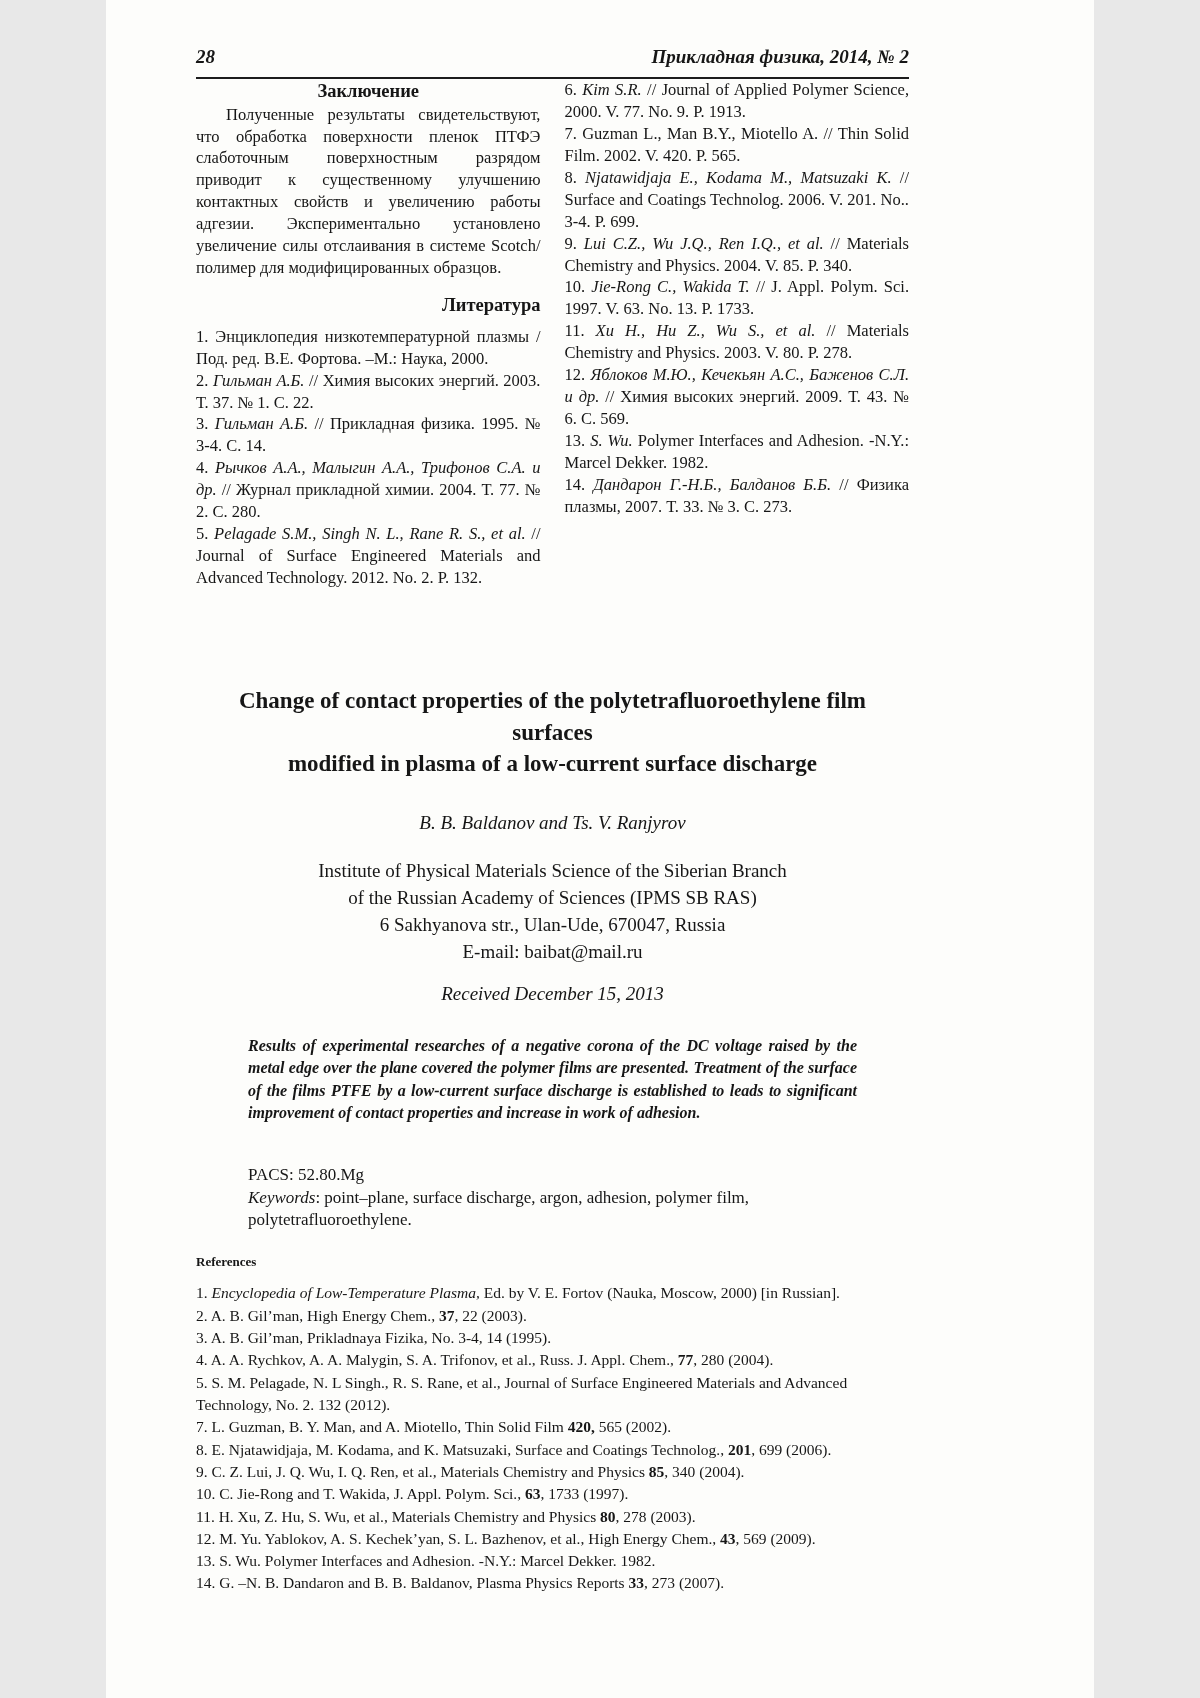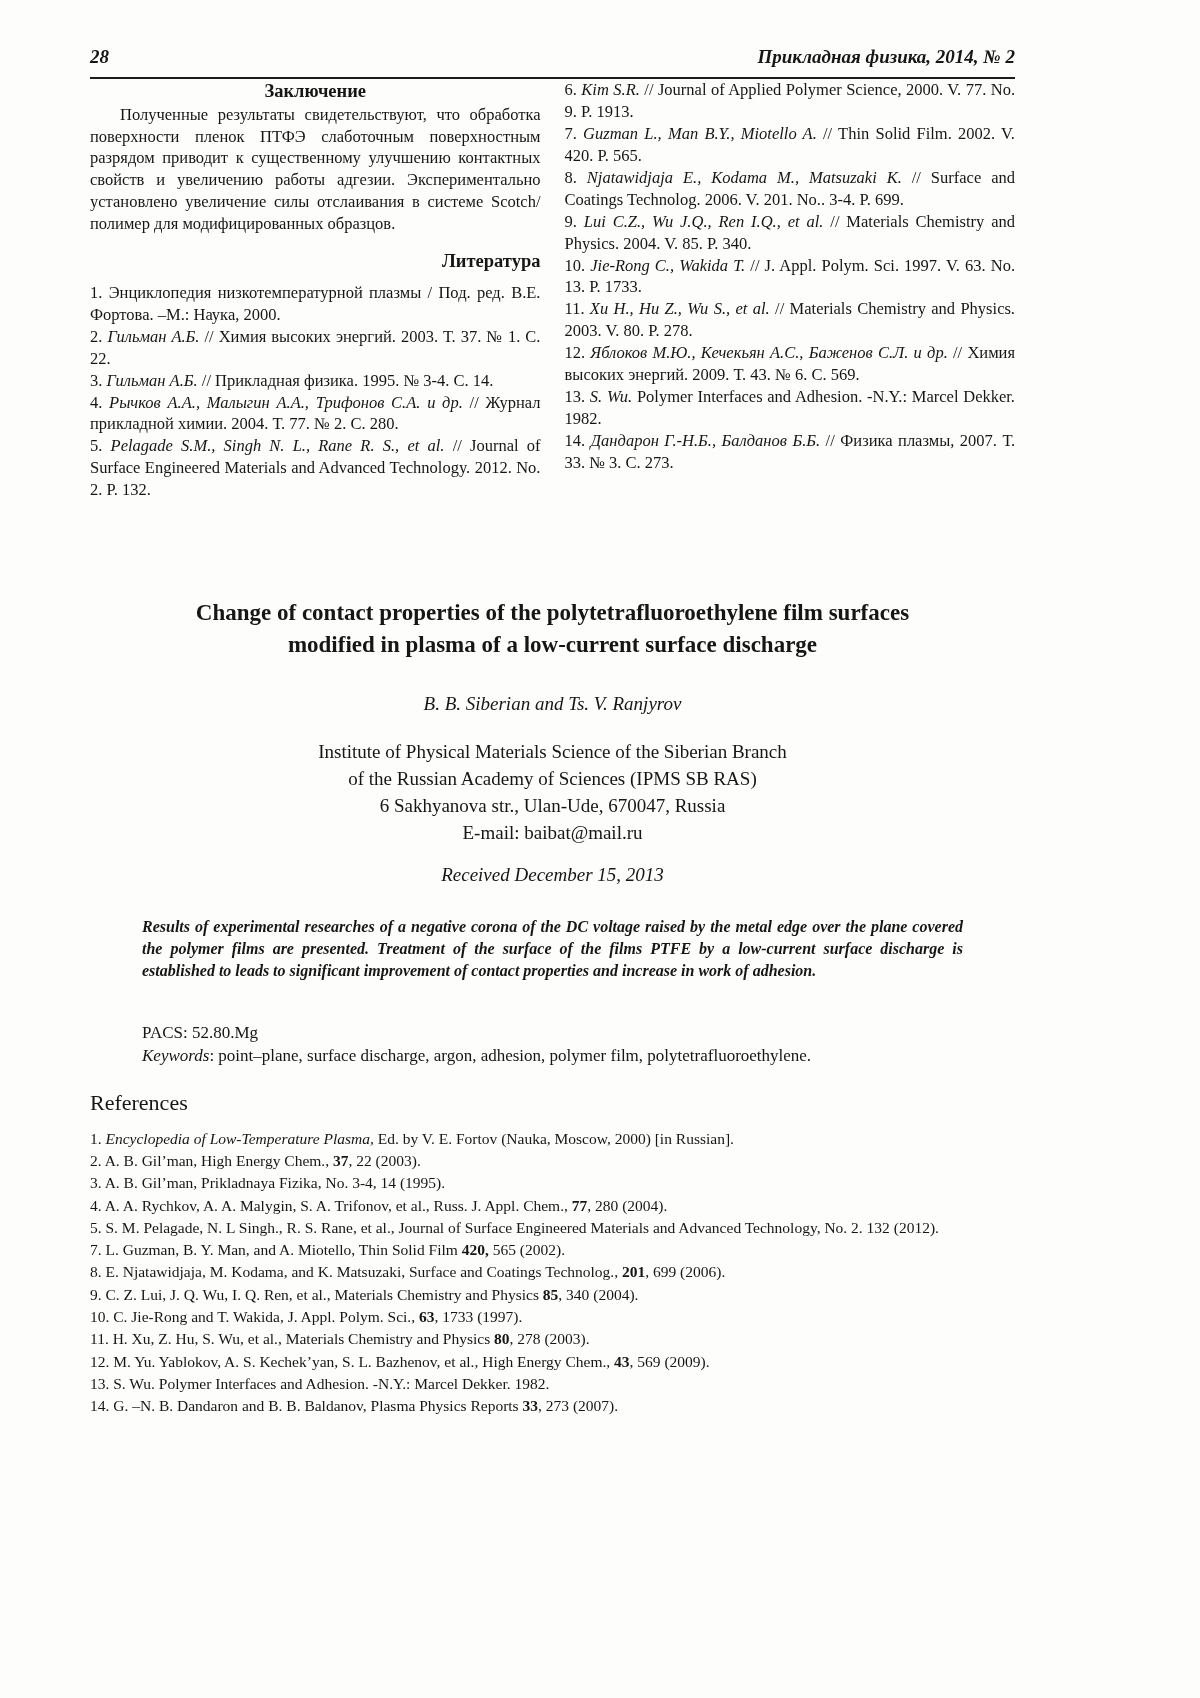--- a/index.html
+++ b/index.html
@@ -1,17 +1,17 @@
 <!DOCTYPE html>
 <html><head>
 <meta charset="utf-8">
 <style>
   html,body{margin:0;padding:0;background:#e8e8e8;}
   .page{
-    width:1200px;height:1698px;box-sizing:border-box;
+    width:988px;height:1698px;box-sizing:border-box;
     background:#fdfdfb;color:#161616;
     font-family:"Liberation Serif","DejaVu Serif",serif;
     padding:46px 185px 0 90px;
     position:relative;overflow:hidden;margin:0 auto;
   }
   
   .hdr{display:flex;justify-content:space-between;align-items:baseline;
        border-bottom:2.5px solid #1c1c1c;padding-bottom:9px;}
   .hdr .pageno{font-weight:bold;font-style:italic;font-size:19px;}
   .hdr .journal{font-style:italic;font-weight:bold;font-size:19px;}
@@ -26,21 +26,21 @@
   
   .article{margin-top:96px;}
   .title{font-weight:bold;font-size:23px;text-align:center;line-height:1.38;margin:0;}
   .authors{font-style:italic;font-size:19px;text-align:center;margin-top:32px;}
   .affil{font-size:19px;text-align:center;line-height:1.42;margin-top:24px;}
   .received{font-style:italic;font-size:19px;text-align:center;margin-top:17px;}
   .abstract{font-weight:bold;font-style:italic;font-size:16px;line-height:1.4;
             text-align:justify;margin:30px 0 0 0;padding:0 52px;}
   .meta{margin-top:39px;padding:0 52px;font-size:17px;line-height:1.35;}
   .meta p{margin:0;}
-  .refs-h{font-weight:normal;font-size:22px;margin:22px 0 12px 0;}
+  .refs-h{font-weight:bold;font-size:13px;margin:22px 0 12px 0;}
   .en-refs{font-size:15.5px;line-height:1.44;}
   .en-refs .ref{margin:0;}
 </style>
 </head>
 <body>
 
 <div class="page">
 
   <div class="hdr">
     <span class="pageno">28</span>
@@ -56,36 +56,36 @@
           <p class="ref"><span>1. Энциклопедия низкотемпературной плазмы / Под. ред. В.Е. Фортова. –М.: Наука, 2000.</span></p>
           <p class="ref"><span>2. </span><span style="font-style: italic;">Гильман А.Б.</span><span> // Химия высоких энергий. 2003. Т. 37. № 1. С. 22.</span></p>
           <p class="ref"><span>3. </span><span style="font-style: italic;">Гильман А.Б.</span><span> // Прикладная физика. 1995. № 3-4. С. 14.</span></p>
           <p class="ref"><span>4. </span><span style="font-style: italic;">Рычков А.А., Малыгин А.А., Трифонов С.А. и др.</span><span> // Журнал прикладной химии. 2004. Т. 77. № 2. С. 280.</span></p>
           <p class="ref"><span>5. </span><span style="font-style: italic;">Pelagade S.M., Singh N. L., Rane R. S., et al.</span><span> // Journal of Surface Engineered Materials and Advanced Technology. 2012. No. 2. P. 132.</span></p>
         </div>
     </div>
     <div class="col">
       <div>
           <p class="ref"><span>6. </span><span style="font-style: italic;">Kim S.R.</span><span> // Journal of Applied Polymer Science, 2000. V. 77. No. 9.  P. 1913.</span></p>
-          <p class="ref"><span>7. </span><span style="font-style: italic;">Guzman L., Man B.Y., Miotello A.</span><span> // Thin Solid Film. 2002. V. 420. P. 565.</span></p>
+          <p class="ref"><span>7. </span><span style="">Guzman L., Man B.Y., Miotello A.</span><span> // Thin Solid Film. 2002. V. 420. P. 565.</span></p>
           <p class="ref"><span>8. </span><span style="font-style: italic;">Njatawidjaja E., Kodama M., Matsuzaki K.</span><span> // Surface and Coatings Technolog. 2006. V. 201. No.. 3-4. P. 699.</span></p>
           <p class="ref"><span>9. </span><span style="font-style: italic;">Lui C.Z., Wu J.Q., Ren I.Q., et al.</span><span> // Materials Chemistry and Physics. 2004. V. 85. P. 340.</span></p>
           <p class="ref"><span>10. </span><span style="font-style: italic;">Jie-Rong C., Wakida T.</span><span> // J. Appl. Polym. Sci. 1997. V. 63. No. 13. P. 1733.</span></p>
           <p class="ref"><span>11. </span><span style="font-style: italic;">Xu H., Hu Z., Wu S., et al.</span><span> // Materials Chemistry and Physics. 2003. V. 80. P. 278.</span></p>
           <p class="ref"><span>12. </span><span style="font-style: italic;">Яблоков М.Ю., Кечекьян А.С., Баженов С.Л. и др.</span><span> // Химия высоких энергий. 2009. Т. 43. № 6. С. 569.</span></p>
           <p class="ref"><span>13. </span><span style="font-style: italic;">S. Wu.</span><span> Polymer Interfaces and Adhesion. -N.Y.: Marcel Dekker. 1982.</span></p>
           <p class="ref"><span>14. </span><span style="font-style: italic;">Дандарон Г.-Н.Б., Балданов Б.Б.</span><span> // Физика плазмы, 2007. Т. 33. № 3. С. 273.</span></p>
         </div>
     </div>
   </div>
 
   <div class="article">
     <p class="title"><span>Change of contact properties of the polytetrafluoroethylene  film  surfaces</span><br><span>modified in plasma of a low-current surface discharge</span></p>
 
-    <p class="authors">B. B. Siberian and  Ts. V. Ranjyrov</p>
+    <p class="authors">B. B. Baldanov and  Ts. V. Ranjyrov</p>
 
     <div class="affil">
       <div>Institute of Physical Materials Science of the Siberian Branch</div>
       <div>of the Russian Academy of Sciences (IPMS SB RAS)</div>
       <div>6 Sakhyanova str., Ulan-Ude, 670047, Russia</div>
       <div>E-mail: baibat@mail.ru</div>
     </div>
 
     <p class="received">Received December 15, 2013</p>
 

